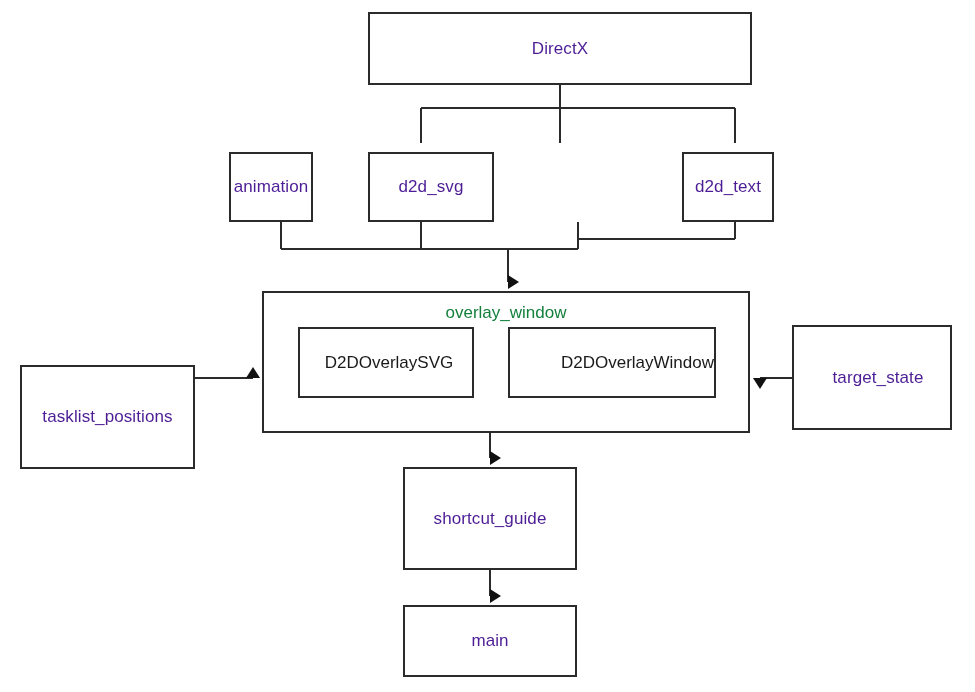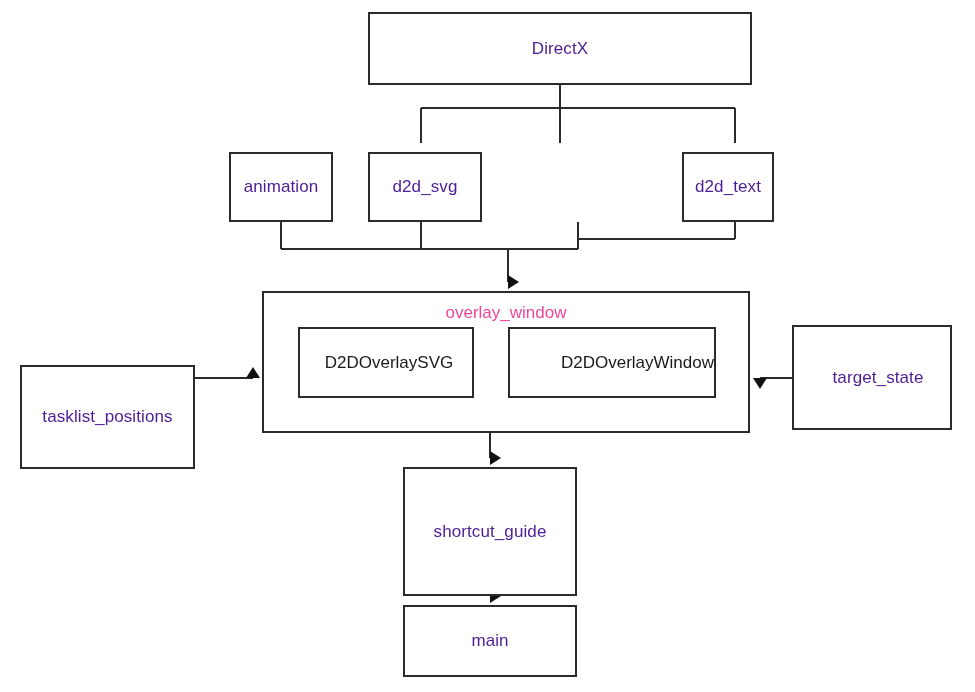--- a/index.html
+++ b/index.html
@@ -45,21 +45,21 @@
     border: 2px solid #2b2b2b;
     background: #ffffff;
   }
   .group-label {
     position: absolute;
     left: 0;
     right: 0;
     top: 10px;
     text-align: center;
     font-size: 17px;
-    color: #ec4899;
+    color: #15803d;
     font-family: "Liberation Sans", sans-serif;
     white-space: nowrap;
   }
   .sub-node {
     position: absolute;
     box-sizing: border-box;
     border: 2px solid #2b2b2b;
     background: #ffffff;
     display: flex;
     align-items: center;
@@ -110,25 +110,25 @@
       <path d="M 490 433 L 490 458" marker-end="url(#arrowDown)"></path>
 
       <path d="M 490 570 L 490 596" marker-end="url(#arrowDown)"></path>
     </g>
   </svg>
 
   <div class="node" style="left:368px; top:12px; width:384px; height:73px;">
     <span>DirectX</span>
   </div>
 
-  <div class="node" style="left:229px; top:152px; width:104px; height:70px;">
+  <div class="node" style="left:229px; top:152px; width:84px; height:70px;">
     <span>animation</span>
   </div>
 
-  <div class="node" style="left:368px; top:152px; width:114px; height:70px;">
+  <div class="node" style="left:368px; top:152px; width:126px; height:70px;">
     <span>d2d_svg</span>
   </div>
 
 
   <div class="node" style="left:682px; top:152px; width:92px; height:70px;">
     <span>d2d_text</span>
   </div>
 
   <div class="group" style="left:262px; top:291px; width:488px; height:142px;">
     <div class="group-label">overlay_window</div>
@@ -143,21 +143,21 @@
   </div>
 
   <div class="node" style="left:20px; top:327px; width:175px; height:104px;margin-top:38px;">
     <span>tasklist_positions</span>
   </div>
 
   <div class="node" style="left:792px; top:325px; width:160px; height:105px;padding-left:12px;">
     <span>target_state</span>
   </div>
 
-  <div class="node" style="left:403px; top:467px; width:174px; height:129px;">
+  <div class="node" style="left:403px; top:467px; width:174px; height:103px;">
     <span>shortcut_guide</span>
   </div>
 
   <div class="node" style="left:403px; top:605px; width:174px; height:72px;text-align:right;">
     <span>main</span>
   </div>
 
 </div>
 
 </body></html>

